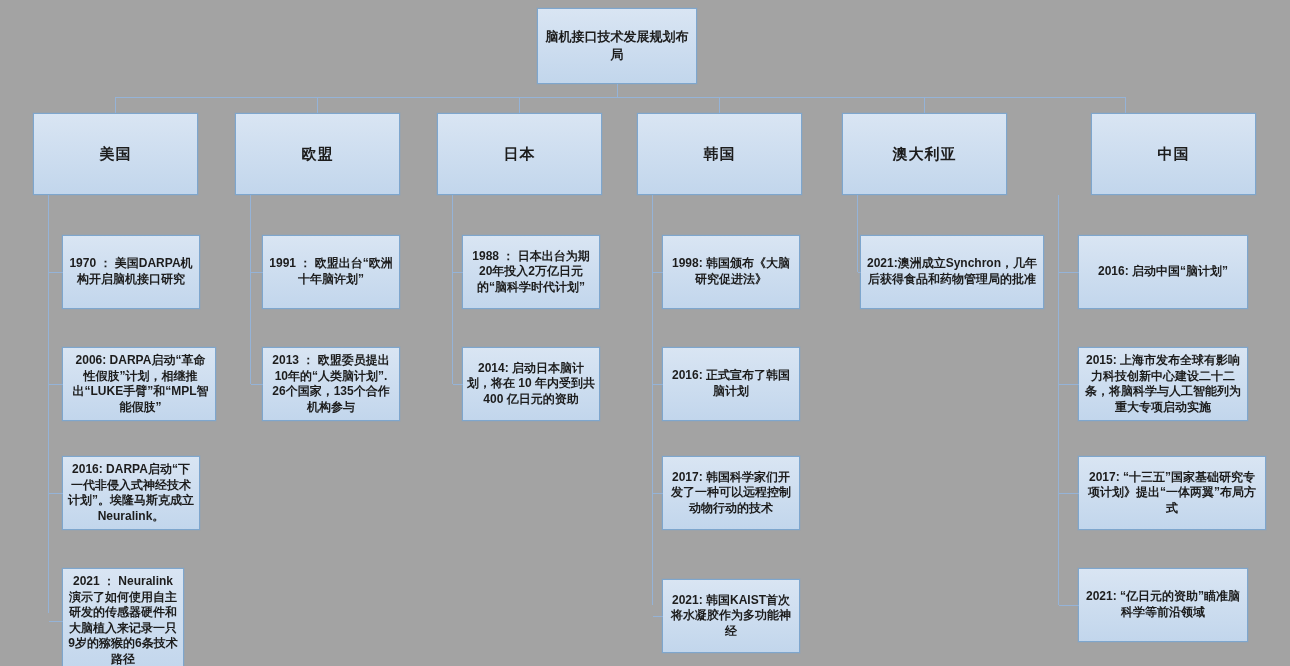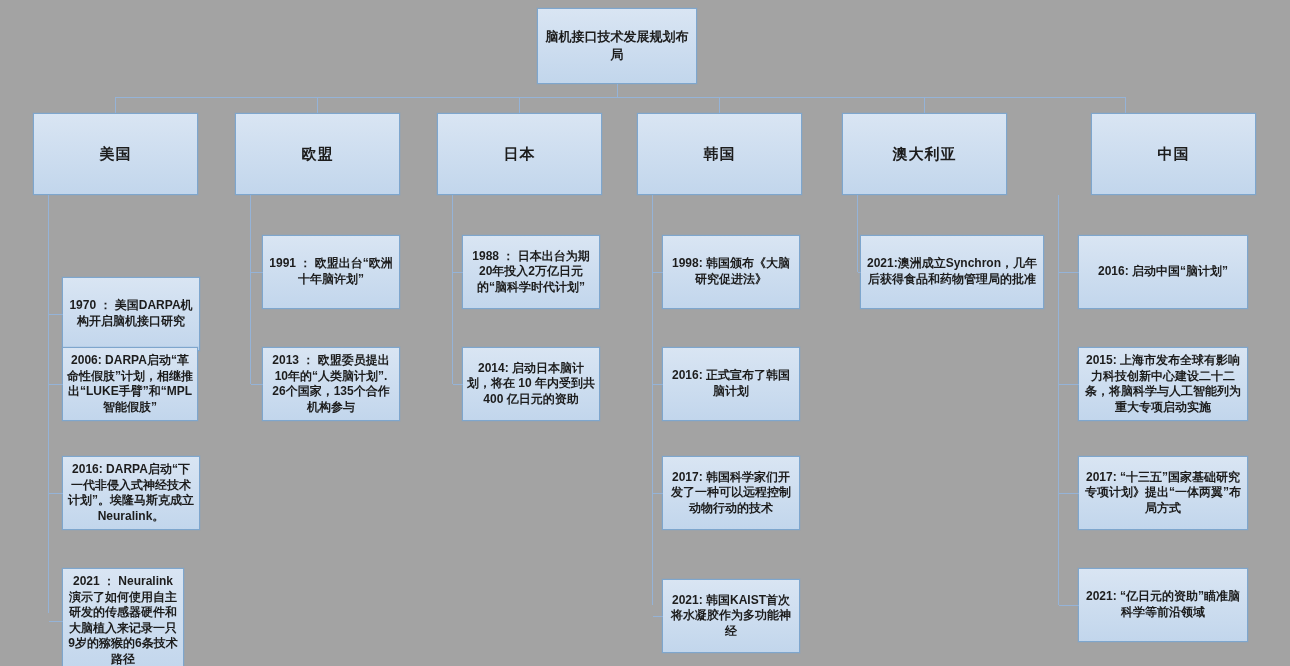--- a/index.html
+++ b/index.html
@@ -46,24 +46,24 @@
       <div class="line v" style="left: 651.5px; top: 195px; height: 410px;"></div>
       <div class="line v" style="left: 924px; top: 97px; height: 16px;"></div>
       <div class="line v" style="left: 856.5px; top: 195px; height: 77px;"></div>
       <div class="line v" style="left: 1125px; top: 97px; height: 16px;"></div>
       <div class="line v" style="left: 1057.5px; top: 195px; height: 410px;"></div>
     </div>
   <div id="columns">
       <div class="box header-box" style="left: 33px;">
         <span>美国</span>
       </div>
-      <div class="box item-box" style="left: 62px; top: 235px; width: 138px; margin-top: 42px; --stub: 14px;">
+      <div class="box item-box" style="left: 62px; top: 235px; width: 138px; --stub: 14px;">
         <span>1970 ： 美国DARPA机构开启脑机接口研究</span>
       </div>
-      <div class="box item-box" style="left: 62px; top: 347px; width: 136px; --stub: 14px;">
+      <div class="box item-box" style="left: 62px; top: 347px; width: 154px; padding-left: 7px; --stub: 14px;">
         <span>2006: DARPA启动“革命性假肢”计划，相继推出“LUKE手臂”和“MPL智能假肢”</span>
       </div>
       <div class="box item-box" style="left: 62px; top: 456px; width: 138px; --stub: 14px;">
         <span>2016: DARPA启动“下一代非侵入式神经技术计划”。埃隆马斯克成立Neuralink。</span>
       </div>
       <div class="box item-box" style="left: 62px; top: 568px; width: 122px; --stub: 14px;">
         <span>2021 ： Neuralink演示了如何使用自主研发的传感器硬件和大脑植入来记录一只9岁的猕猴的6条技术路径</span>
       </div>
       <div class="box header-box" style="left: 235px;">
         <span>欧盟</span>
@@ -106,20 +106,20 @@
       </div>
       <div class="box header-box" style="left: 1043px; margin-left: 48px;">
         <span>中国</span>
       </div>
       <div class="box item-box" style="left: 1078px; top: 235px; width: 170px; --stub: 20px;">
         <span>2016: 启动中国“脑计划”</span>
       </div>
       <div class="box item-box" style="left: 1078px; top: 347px; width: 170px; --stub: 20px;">
         <span>2015: 上海市发布全球有影响力科技创新中心建设二十二条，将脑科学与人工智能列为重大专项启动实施</span>
       </div>
-      <div class="box item-box" style="left: 1078px; top: 456px; width: 170px; --stub: 20px;">
+      <div class="box item-box" style="left: 1078px; top: 456px; width: 188px; --stub: 20px;">
         <span>2017: “十三五”国家基础研究专项计划》提出“一体两翼”布局方式</span>
       </div>
       <div class="box item-box" style="left: 1078px; top: 568px; width: 170px; --stub: 20px;">
         <span>2021: “亿日元的资助”瞄准脑科学等前沿领域</span>
       </div>
     </div>
 </div>
 
 </body></html>

